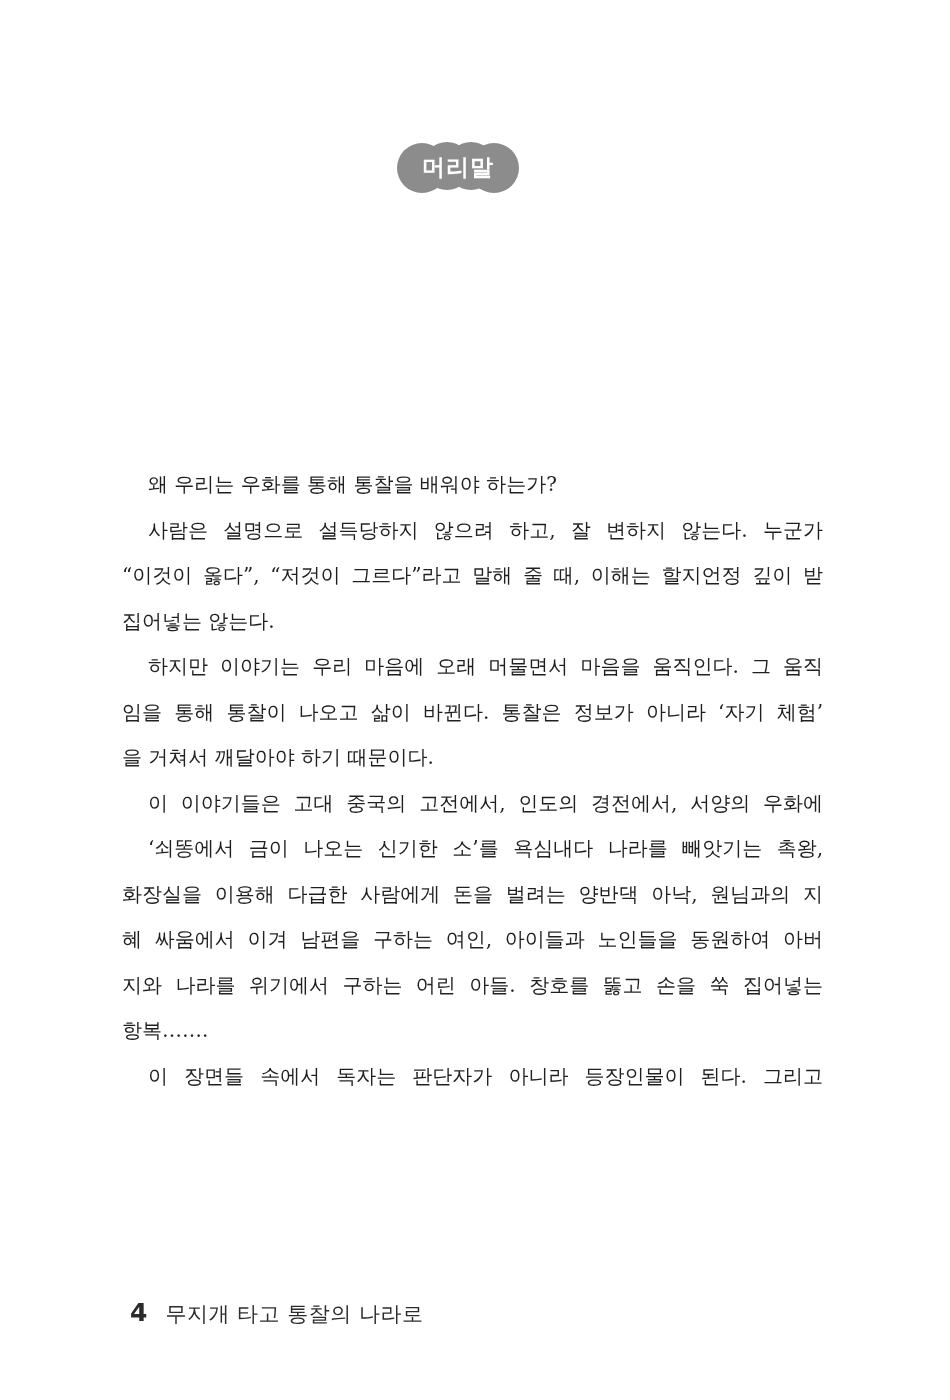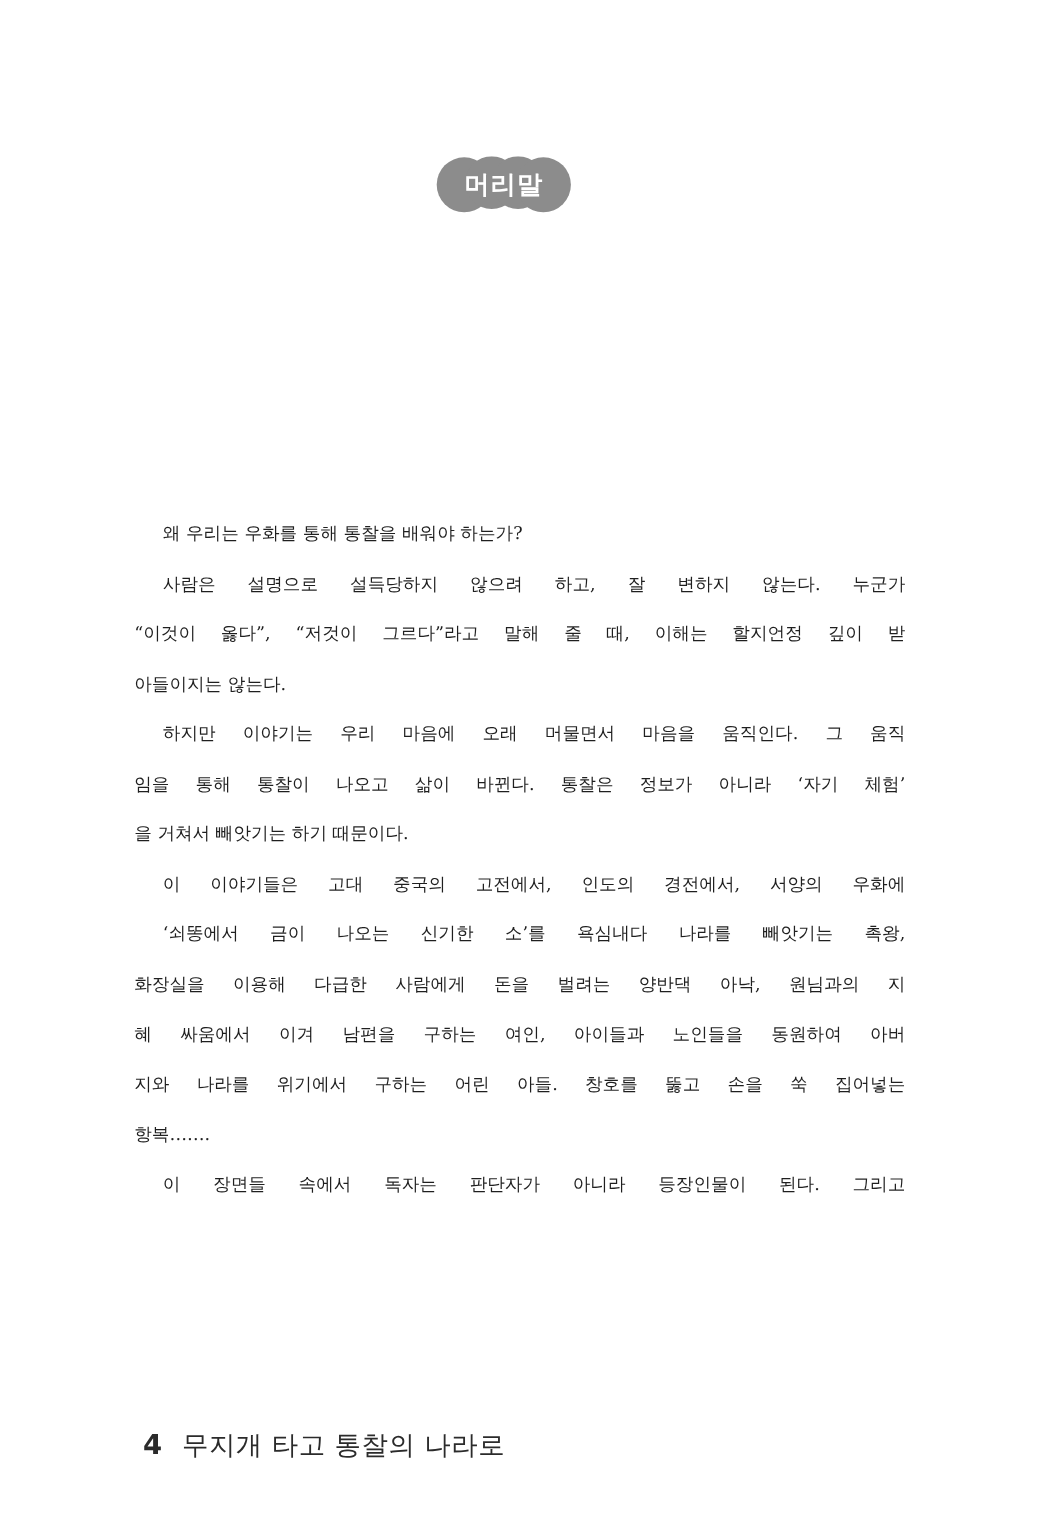--- a/index.html
+++ b/index.html
@@ -53,21 +53,21 @@
   .body-text {
     position: absolute;
     left: 122px;
     top: 462px;
     width: 701px;
     color: #1f1f1f;
   }
   .line {
     height: 45.5px;
     line-height: 45.5px;
-    font-size: 16px;
+    font-size: 20px;
     word-break: keep-all;
     overflow: hidden;
     text-align: justify;
     text-align-last: justify;
   }
   .line.end {
     text-align: left;
     text-align-last: left;
   }
   .line.indent {
@@ -83,21 +83,21 @@
     align-items: baseline;
     font-family: "DejaVu Sans", sans-serif;
     color: #2b2b2b;
   }
   .page-number {
     font-size: 25px;
     font-weight: bold;
     margin-right: 18px;
   }
   .running-title {
-    font-size: 24px;
+    font-size: 21px;
     letter-spacing: 0.5px;
   }
 </style>
 </head>
 <body>
 
 <div class="page">
 
   <div class="badge">
     <svg viewBox="0 0 124 52" aria-hidden="true">
@@ -106,24 +106,24 @@
       <circle cx="75" cy="24" r="24" fill="#8c8c8c"></circle>
       <circle cx="98" cy="26" r="25" fill="#8c8c8c"></circle>
     </svg>
     <div class="badge-label">머리말</div>
   </div>
 
   <main class="body-text">
     <div class="line indent end">왜 우리는 우화를 통해 통찰을 배워야 하는가?</div>
     <div class="line indent">사람은 설명으로 설득당하지 않으려 하고, 잘 변하지 않는다. 누군가</div>
     <div class="line">“이것이 옳다”, “저것이 그르다”라고 말해 줄 때, 이해는 할지언정 깊이 받</div>
-    <div class="line end">아들이지는 않는다.</div>
+    <div class="line end">집어넣는 않는다.</div>
     <div class="line indent">하지만 이야기는 우리 마음에 오래 머물면서 마음을 움직인다. 그 움직</div>
     <div class="line">임을 통해 통찰이 나오고 삶이 바뀐다. 통찰은 정보가 아니라 ‘자기 체험’</div>
-    <div class="line end">을 거쳐서 빼앗기는 하기 때문이다.</div>
+    <div class="line end">을 거쳐서 깨달아야 하기 때문이다.</div>
     <div class="line indent">이 이야기들은 고대 중국의 고전에서, 인도의 경전에서, 서양의 우화에</div>
     <div class="line indent">‘쇠똥에서 금이 나오는 신기한 소’를 욕심내다 나라를 빼앗기는 촉왕,</div>
     <div class="line">화장실을 이용해 다급한 사람에게 돈을 벌려는 양반댁 아낙, 원님과의 지</div>
     <div class="line">혜 싸움에서 이겨 남편을 구하는 여인, 아이들과 노인들을 동원하여 아버</div>
     <div class="line">지와 나라를 위기에서 구하는 어린 아들. 창호를 뚫고 손을 쑥 집어넣는</div>
     <div class="line end">항복…….</div>
     <div class="line indent">이 장면들 속에서 독자는 판단자가 아니라 등장인물이 된다. 그리고</div>
   </main>
 
   <footer class="footer">

